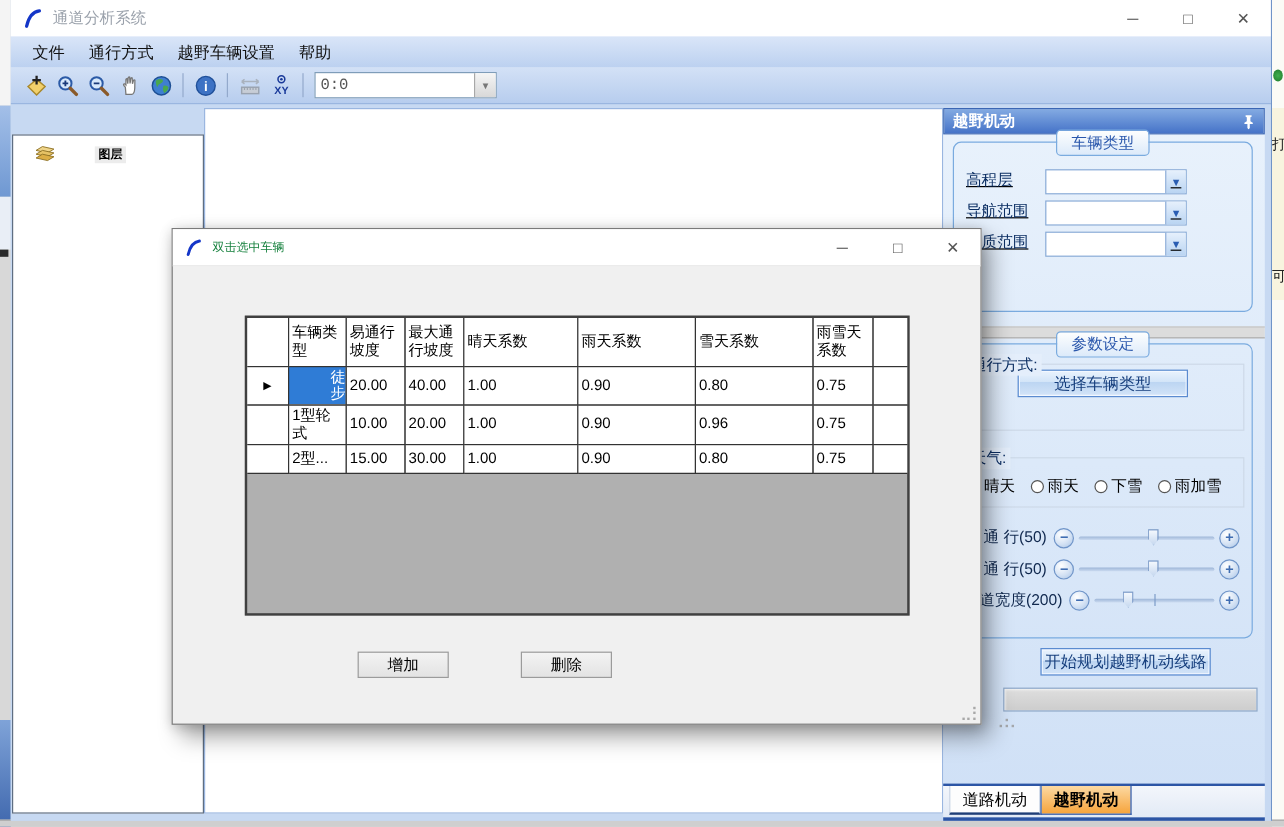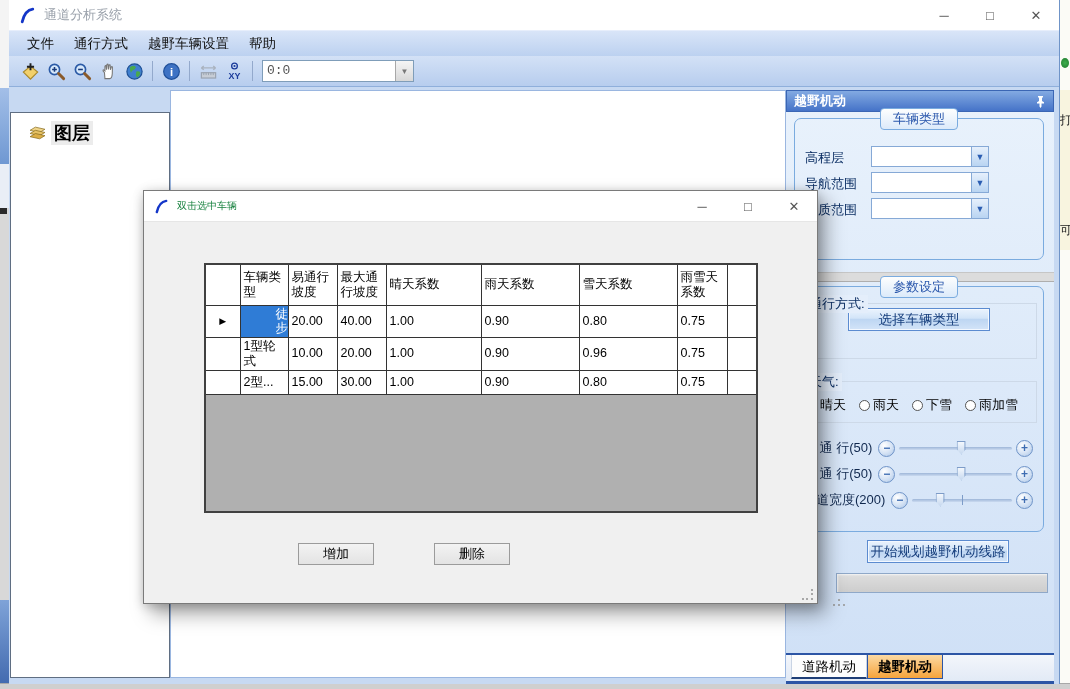--- a/index.html
+++ b/index.html
@@ -44,37 +44,37 @@
                      color:#777; font-size:8px; display:flex; align-items:center; justify-content:center; }
 
   
   .content { position:absolute; top:87px; left:0; right:0; bottom:0; background:#c7d9f2; }
   .left-panel { position:absolute; left:1px; top:3px; width:160px; height:588px; }
   .lp-header { height:22px; background:linear-gradient(180deg,#9dbde8,#6b97d6); color:#fff;
                font-size:12.5px; display:flex; align-items:center; padding:0 6px;
                border:1px solid #5f86bf; }
   .lp-tree { position:absolute; top:22px; left:0; right:0; bottom:0; background:#fff; border:1px solid #5f6e82; }
   .tree-item { display:flex; align-items:center; margin:8px 0 0 18px; gap:5px; }
-  .tree-item .lbl { font-size:18px; font-weight:bold; color:#000; background:#ececec; padding:0 3px; }
+  .tree-item .lbl { font-size:10px; font-weight:bold; color:#000; background:#ececec; padding:0 3px;margin-left:28px; }
   .map { position:absolute; left:161px; top:3px; width:616px; height:588px; background:#fff;
          border:1px solid #9ab6e0; }
 
   
   .right-panel { position:absolute; left:777px; top:3px; width:268px; height:594px;
                  background:linear-gradient(180deg,#e9f2fc,#cfe0f6); border-bottom:3px solid #2c55a5; }
   .rp-header { height:22px; background:linear-gradient(180deg,#83aae2,#4573c8); color:#fff; font-weight:bold;
                font-size:13px; display:flex; align-items:center; padding:0 7px; border:1px solid #3b66b4; }
   .pin { margin-left:auto; width:11px; height:13px; }
   .groupbox { position:absolute; left:8px; width:250px; border:1px solid #7aabdf; border-radius:7px; }
   .gb-title { position:absolute; top:-11px; left:50%; transform:translateX(-50%);
               background:linear-gradient(#fdfefe,#dceafa); border:1px solid #7aabdf; border-radius:4px;
               padding:1px 12px; font-size:13px; color:#2a57ac; white-space:nowrap; }
   .gb-layers { top:28px; height:142px; }
   .lg-rows { padding-top:22px; }
-  .lg-row { display:flex; align-items:flex-end; height:26px; padding-left:10px; }
+  .lg-row { display:flex; align-items:flex-start; height:26px; padding-left:10px;text-decoration:underline; }
   .lg-row .lbl { width:66px; font-size:13px; color:#0b2e63; }
   .combo { display:flex; width:118px; height:21px; background:#fff; border:1px solid #86a9d6; }
   .combo .cval { flex:1; font-size:12px; padding:2px 3px; color:#333; }
   .combo .cbtn { width:17px; background:linear-gradient(#e6f0fc,#b9d4f2); border-left:1px solid #86a9d6;
                  color:#2a5db2; font-size:9px; display:flex; align-items:center; justify-content:center; }
   .splitter { position:absolute; left:0; right:0; top:182px; height:10px; background:#dcdcdc;
               border-top:1px solid #c6c6c6; border-bottom:1px solid #aeaeae; }
   .gb-params { top:196px; height:246px; }
   .subgroup { position:relative; margin:16px 6px 0 6px; border:1px solid #cdd9e8; }
   .sg-label { position:absolute; top:-9px; left:4px; background:#e4eefb; padding:0 3px;

